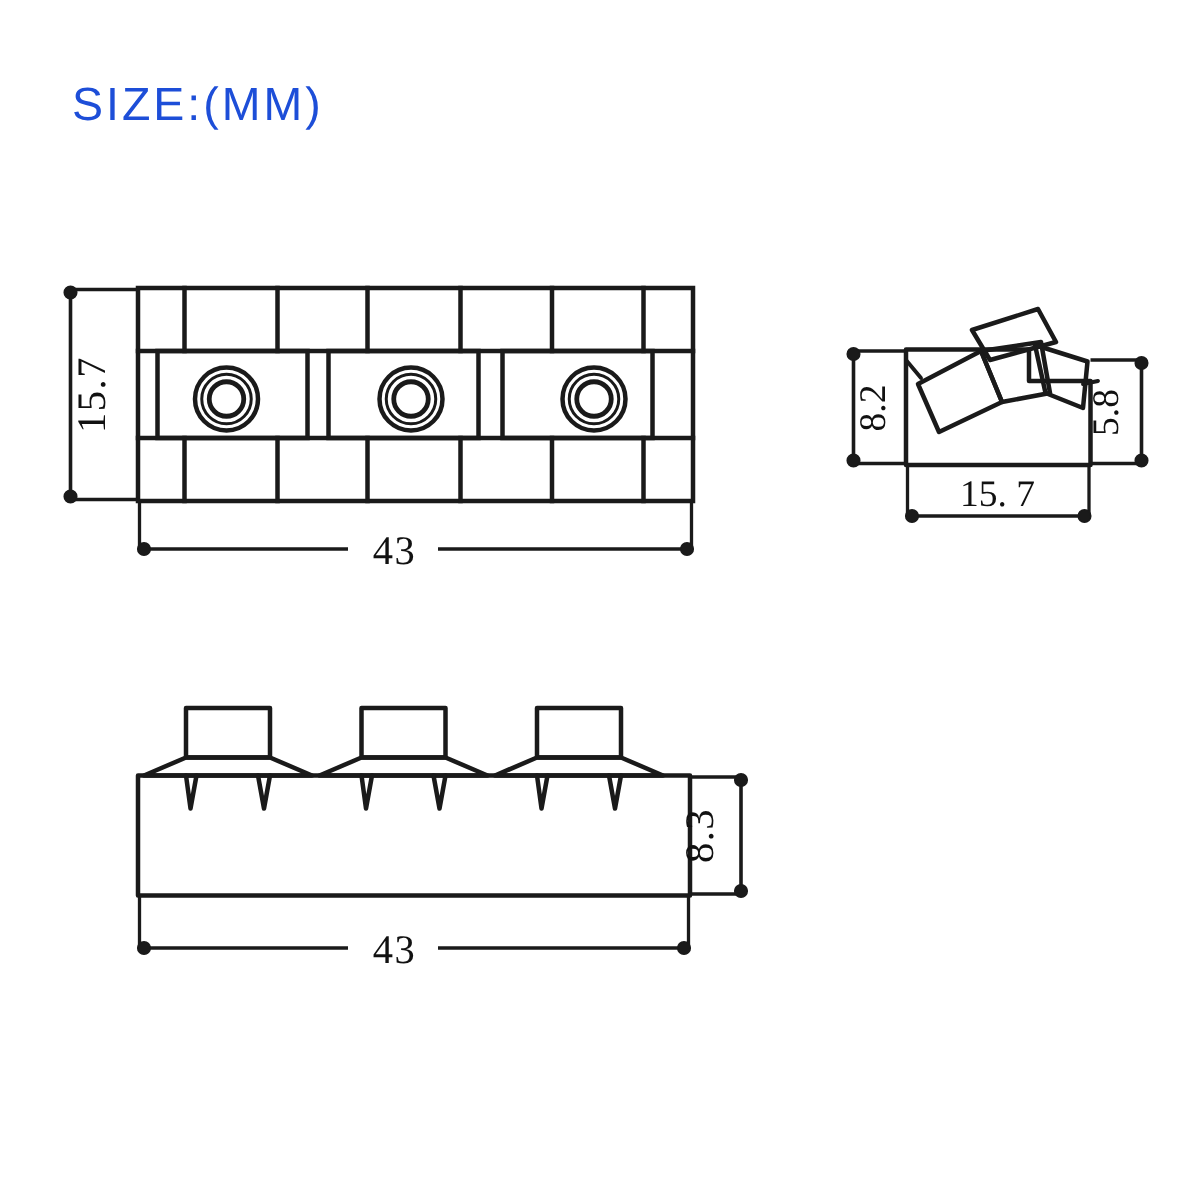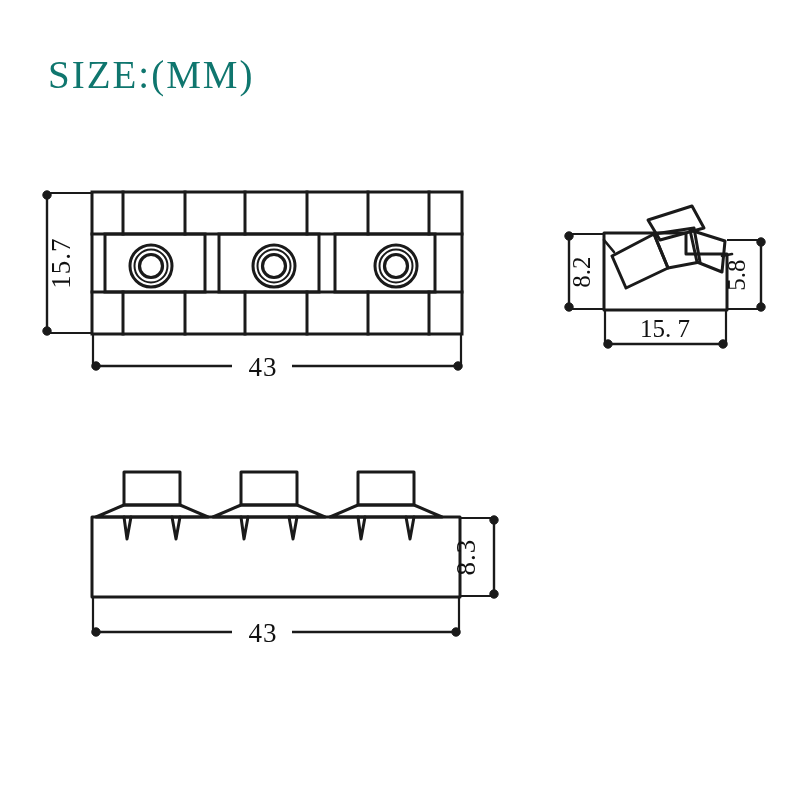--- a/index.html
+++ b/index.html
@@ -7,24 +7,24 @@
     width:800px;height:800px;
     background:#ffffff;
     font-family:"Liberation Sans", sans-serif;
     position:relative;
     overflow:hidden;
   }
   #sheet{position:absolute;inset:0;}
   .title{
     position:absolute;
     left:48px; top:52px;
-    font-size:39px;
+    font-size:31px;
     letter-spacing:2px;
-    color:#0f766e;
-    font-family:Liberation Serif, serif;
+    color:#1d4ed8;
+    font-family:Liberation Sans, sans-serif;
     white-space:pre;
   }
   svg{position:absolute;left:0;top:0;width:800px;height:800px;}
   .dimtxt{
     font-family:"Liberation Serif", serif;
     font-size:27px;
     fill:#111;
     letter-spacing:1px;
   }
   .dimtxt-sm{

